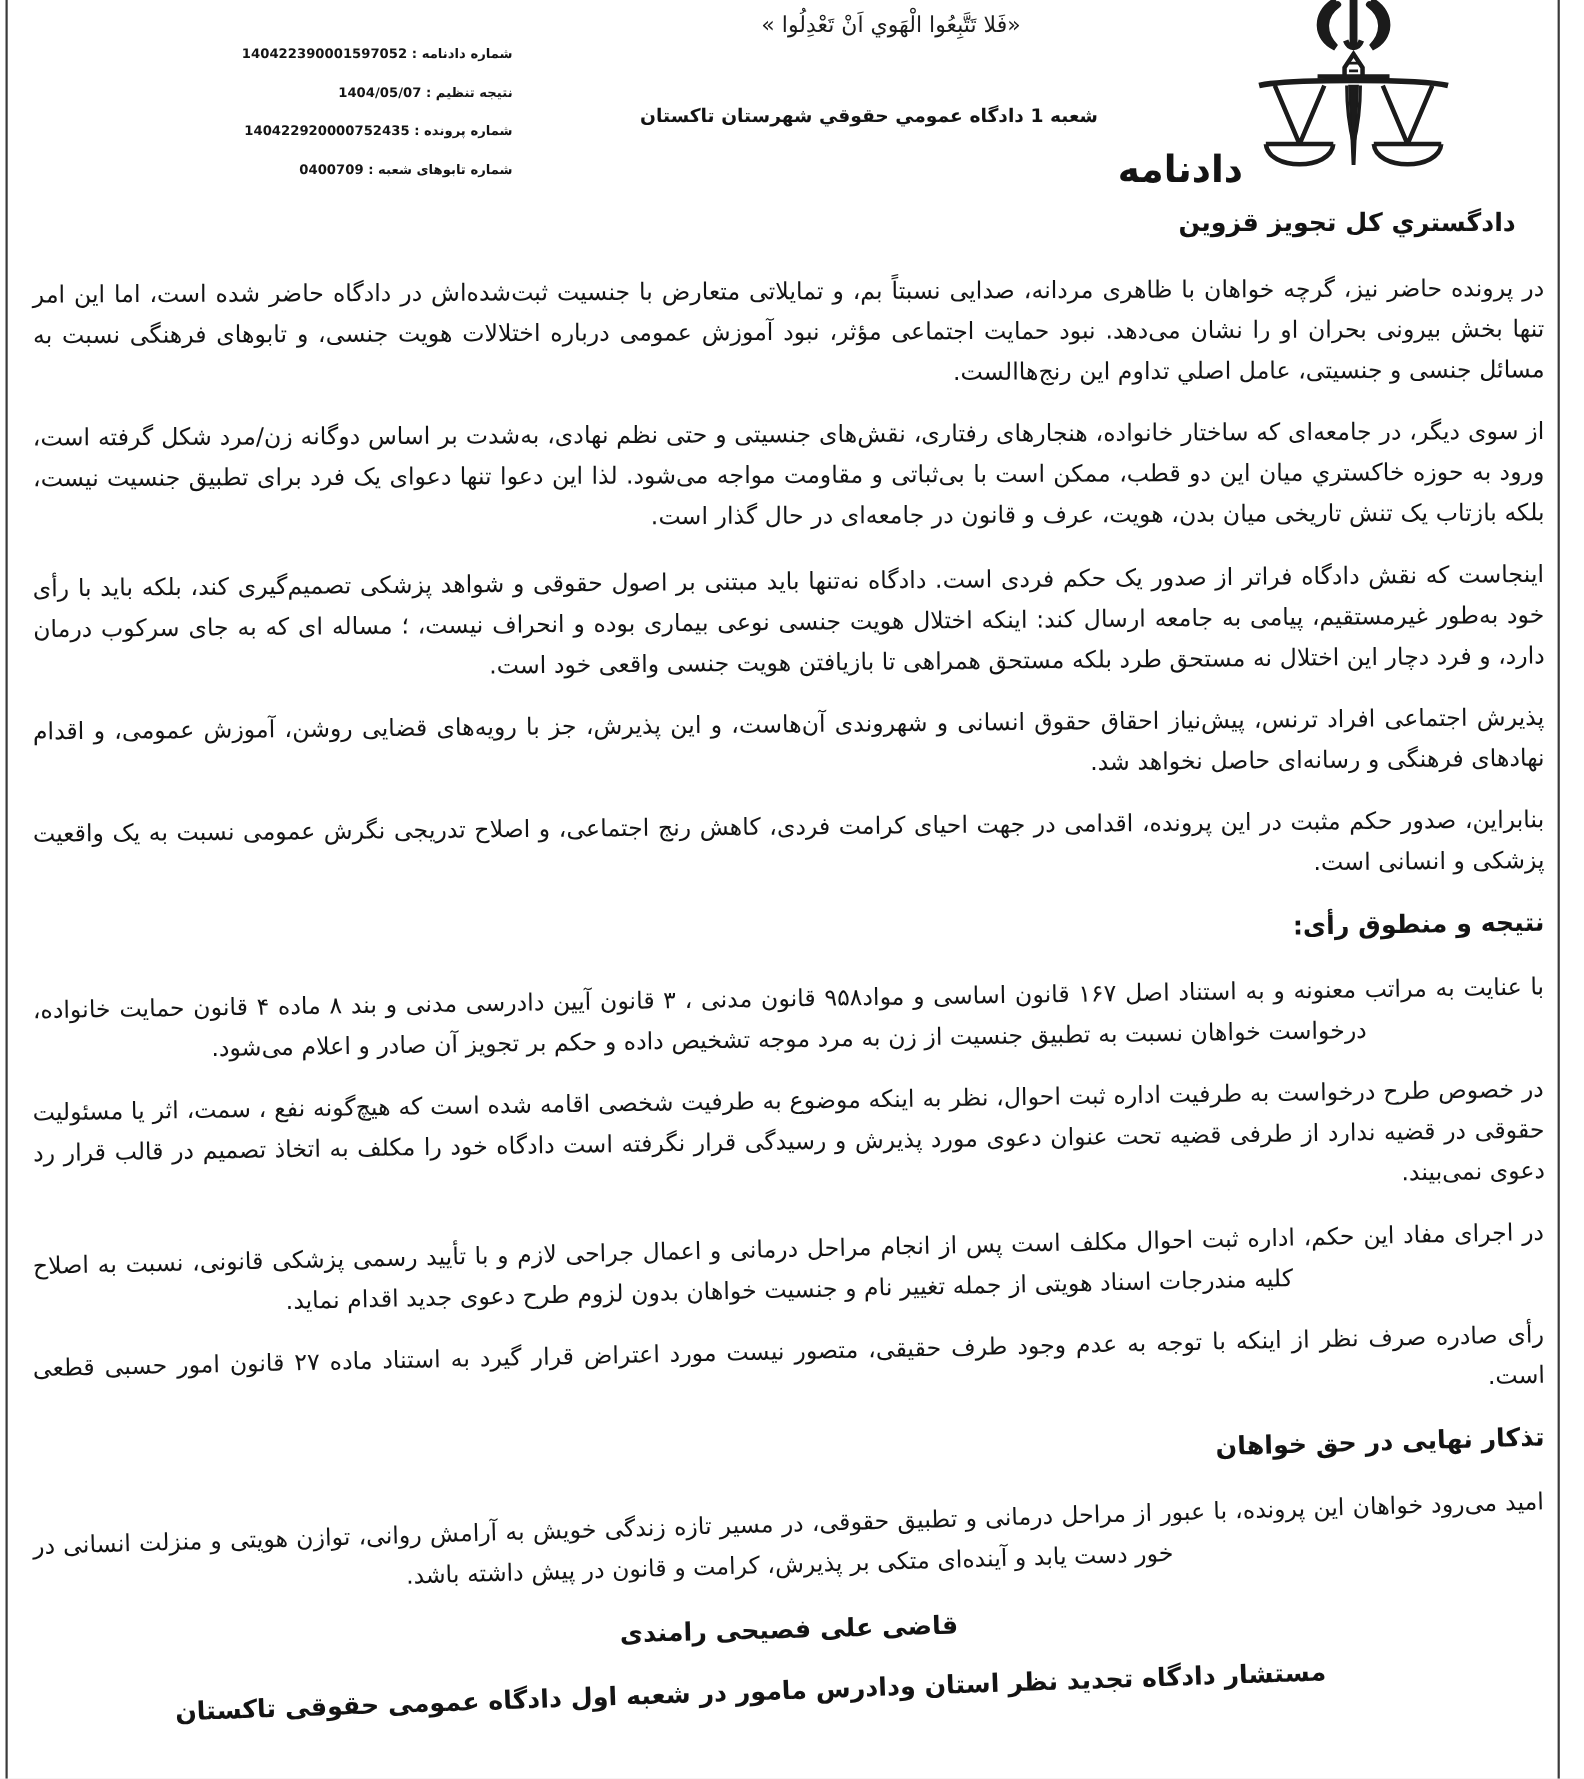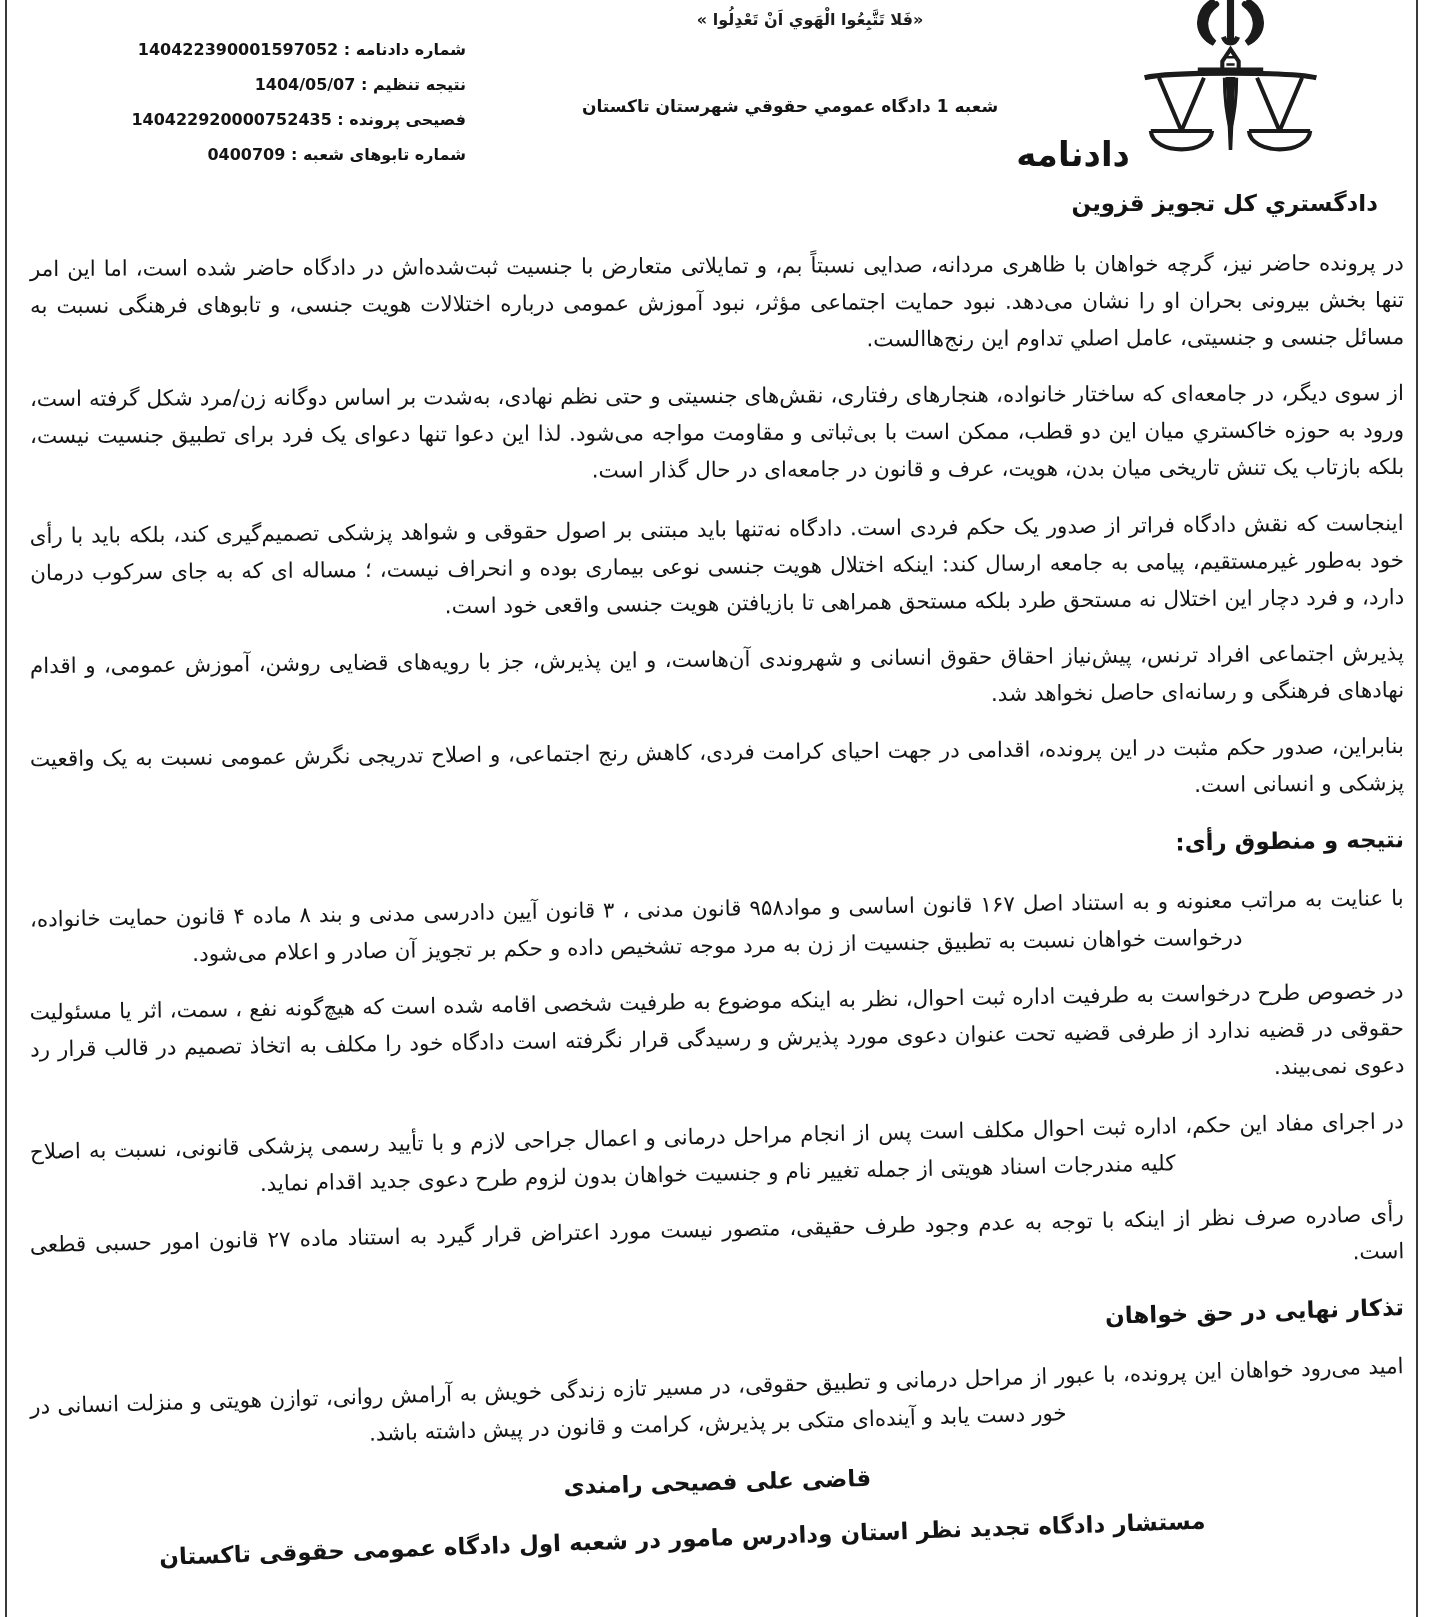--- a/index.html
+++ b/index.html
@@ -13,25 +13,25 @@
     direction:rtl;
     overflow:hidden;
   }
   .edge { position:absolute; top:-10px; bottom:-10px; width:2px; background:#3a3a3a; }
   .edge-left  { left:5px; }
   .edge-right { right:22px; }
 
   
   .verse {
     position:absolute; top:10px; left:560px; width:500px;
-    text-align:center; font-weight:bold; font-size:16px; color:#1c1c1c;
+    text-align:center; font-weight:normal; font-size:20px; color:#1c1c1c;
   }
   .meta {
     position:absolute; top:32px; left:46px; width:420px;
-    font-weight:bold; font-size:16px; line-height:35px;
+    font-weight:bold; font-size:12px; line-height:35px;
     text-align:right;
   }
   .meta-row { white-space:nowrap; }
   .meta-row .val { direction:ltr; unicode-bidi:isolate; }
   .branch-title {
     position:absolute; top:96px; left:450px; width:680px;
     text-align:center; font-weight:bold; font-size:17px; white-space:nowrap;
   }
   .doc-title {
     position:absolute; top:134px; left:450px; width:680px;
@@ -93,21 +93,21 @@
   <div class="meta">
     <div class="meta-row">
       <span>شماره دادنامه :</span>
       <span class="val">140422390001597052</span>
     </div>
     <div class="meta-row">
       <span>نتیجه تنظیم :</span>
       <span class="val">1404/05/07</span>
     </div>
     <div class="meta-row">
-      <span>فصیحی پرونده :</span>
+      <span>شماره پرونده :</span>
       <span class="val">140422920000752435</span>
     </div>
     <div class="meta-row">
       <span>شماره تابوهای شعبه :</span>
       <span class="val">0400709</span>
     </div>
   </div>
 
   <div class="branch-title">شعبه 1 دادگاه عمومي حقوقي شهرستان تاکستان</div>
   <div class="doc-title">دادنامه</div>

